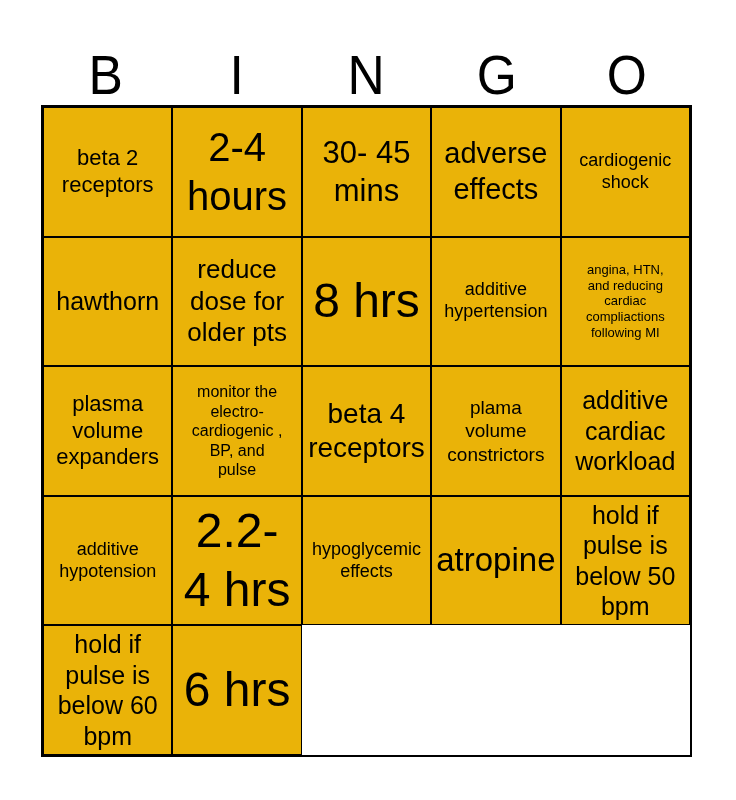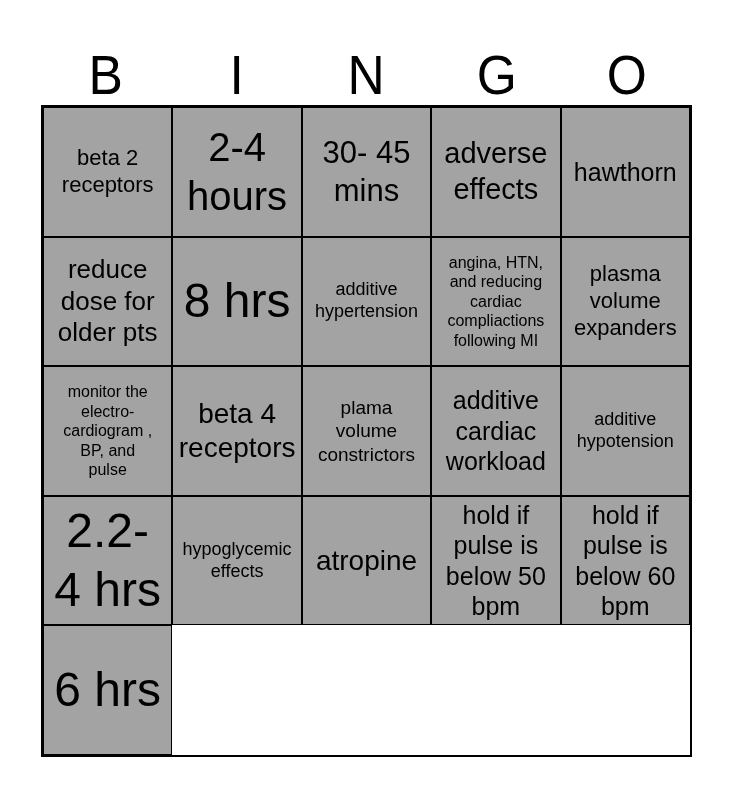--- a/index.html
+++ b/index.html
@@ -53,21 +53,21 @@
     box-sizing: border-box;
     display: flex;
     align-items: center;
     justify-content: center;
     text-align: center;
     white-space: pre-line;
     line-height: 1.22;
     padding: 2px 3px;
     overflow: hidden;
     cursor: pointer;
-    background: #a3a3a3;
+    background: #eab308;
   }
 </style>
 </head>
 <body>
 
 <div class="page">
 
   <div class="bingo-header">
     <div class="bingo-letter">B</div>
     <div class="bingo-letter">I</div>
@@ -78,59 +78,61 @@
 
   <div class="bingo-card">
     <div class="cell" style="font-size:22px">beta 2
 receptors</div>
     <div class="cell" style="font-size:40px">2-4
 hours</div>
     <div class="cell" style="font-size:31px">30- 45
 mins</div>
     <div class="cell" style="font-size:29px">adverse
 effects</div>
+    <div class="cell" style="font-size:18px">cardiogenic
+shock</div>
 
     <div class="cell" style="font-size:25px">hawthorn</div>
     <div class="cell" style="font-size:26px">reduce
 dose for
 older pts</div>
     <div class="cell" style="font-size:48px">8 hrs</div>
     <div class="cell" style="font-size:18px">additive
 hypertension</div>
 
-    <div class="cell" style="font-size:16px">angina, HTN,
+    <div class="cell" style="font-size:13px">angina, HTN,
 and reducing
 cardiac
 compliactions
 following MI</div>
     <div class="cell" style="font-size:22px">plasma
 volume
 expanders</div>
     <div class="cell" style="font-size:16px">monitor the
 electro-
-cardiogram ,
+cardiogenic ,
 BP, and
 pulse</div>
     <div class="cell" style="font-size:28px">beta 4
 receptors</div>
 
     <div class="cell" style="font-size:19px">plama
 volume
 constrictors</div>
     <div class="cell" style="font-size:25px">additive
 cardiac
 workload</div>
     <div class="cell" style="font-size:18px">additive
 hypotension</div>
     <div class="cell" style="font-size:48px">2.2-
 4 hrs</div>
 
     <div class="cell" style="font-size:18px">hypoglycemic
 effects</div>
-    <div class="cell" style="font-size:28px">atropine</div>
+    <div class="cell" style="font-size:33px">atropine</div>
     <div class="cell" style="font-size:25px">hold if
 pulse is
 below 50
 bpm</div>
     <div class="cell" style="font-size:25px">hold if
 pulse is
 below 60
 bpm</div>
     <div class="cell" style="font-size:48px">6 hrs</div>
   </div>

